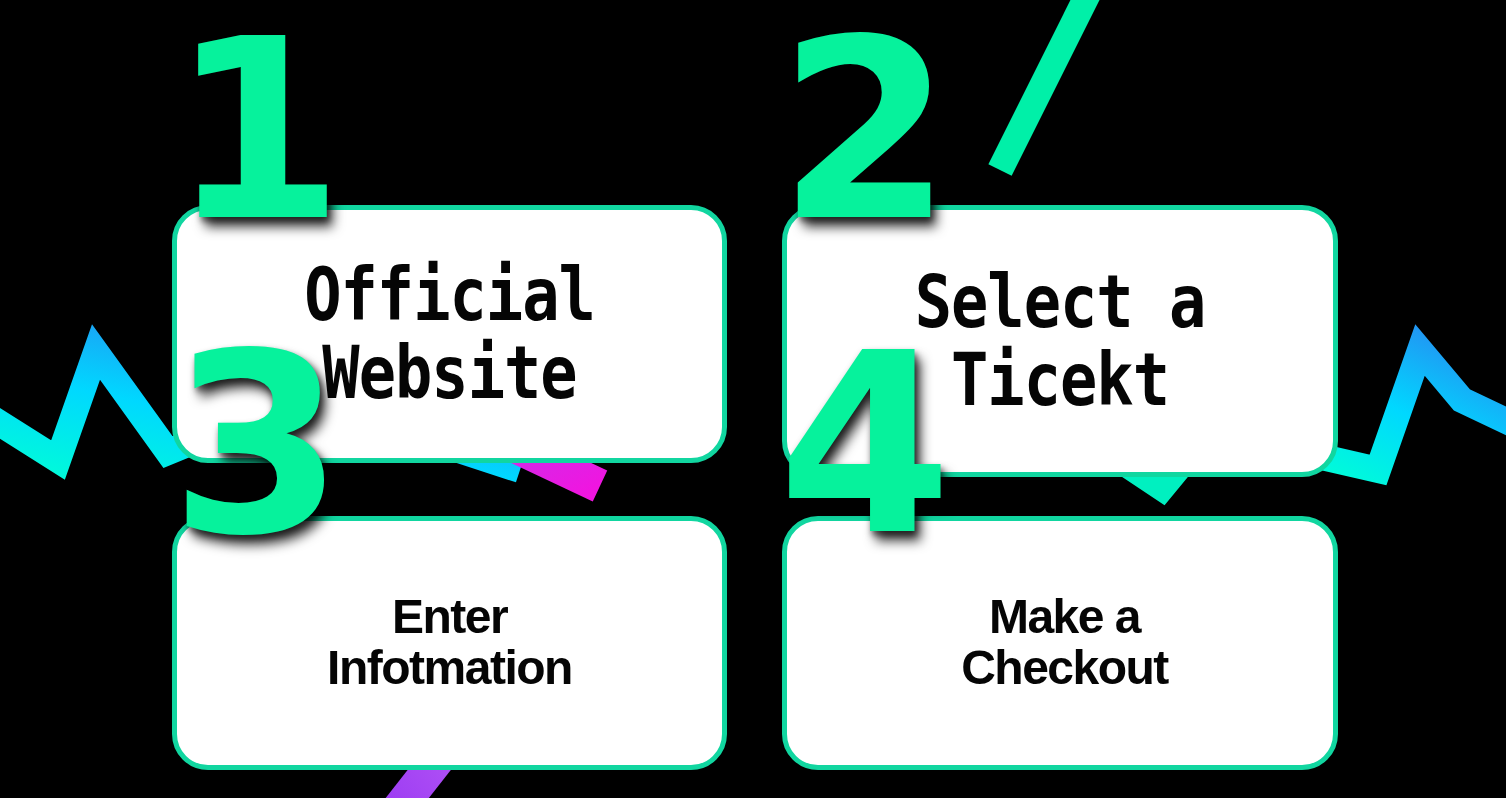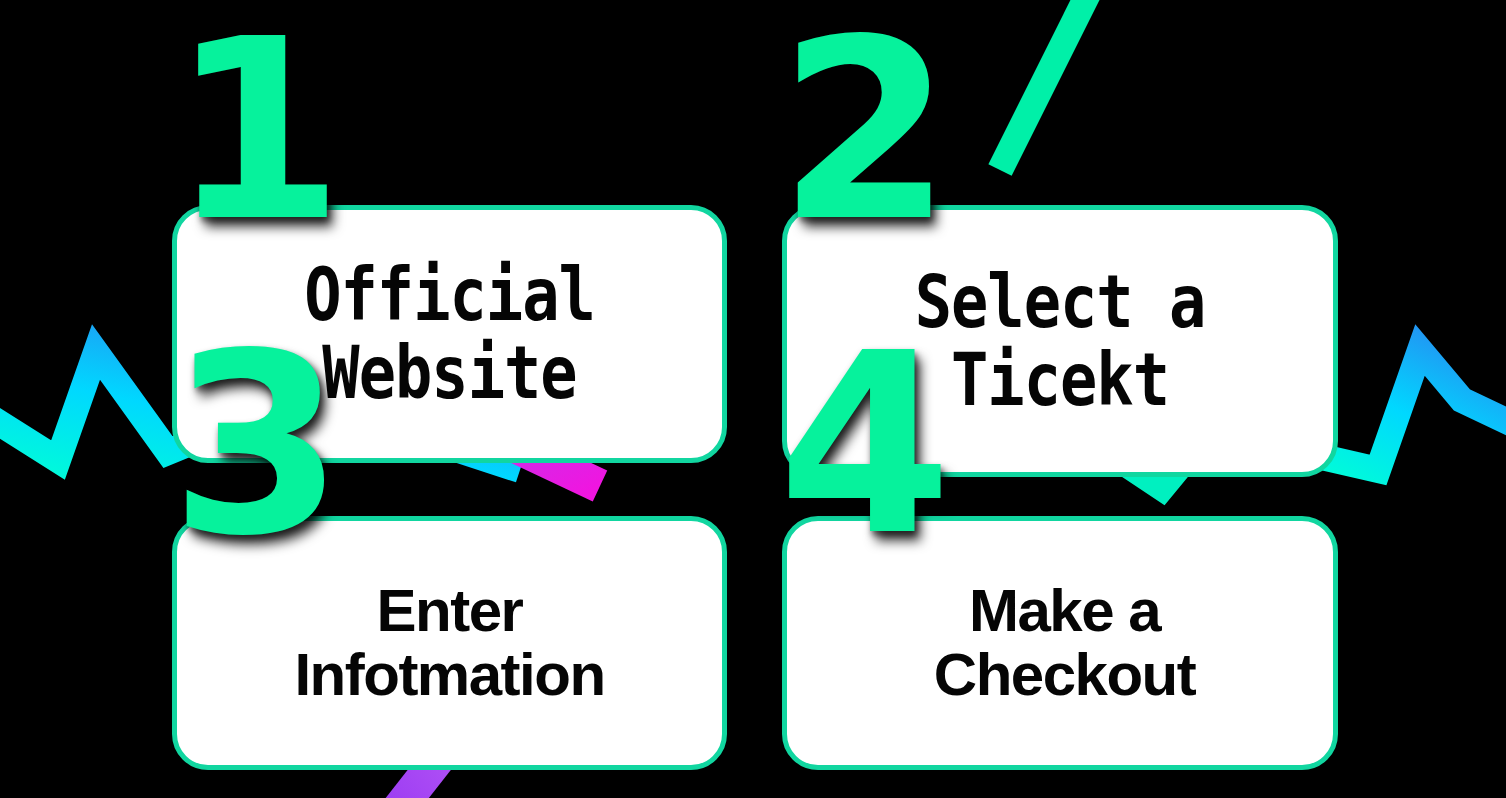--- a/index.html
+++ b/index.html
@@ -50,21 +50,21 @@
     font-family:"DejaVu Sans Mono","Liberation Mono",monospace;
     font-weight:700;
     font-size:62px;
     letter-spacing:-1px;
     transform:scaleY(1.18);
   }
   
   .font-geo{
     font-family:"Liberation Sans","DejaVu Sans",sans-serif;
     font-weight:700;
-    font-size:60px;
+    font-size:48px;
     letter-spacing:-1.5px;
   }
 
   
   #card-1{left:172px;top:157px;width:555px;height:258px;}
   #card-2{left:782px;top:157px;width:556px;height:272px;}
   #card-3{left:172px;top:468px;width:555px;height:254px;}
   #card-4{left:782px;top:468px;width:556px;height:254px;padding-left:9px;}
 
   

